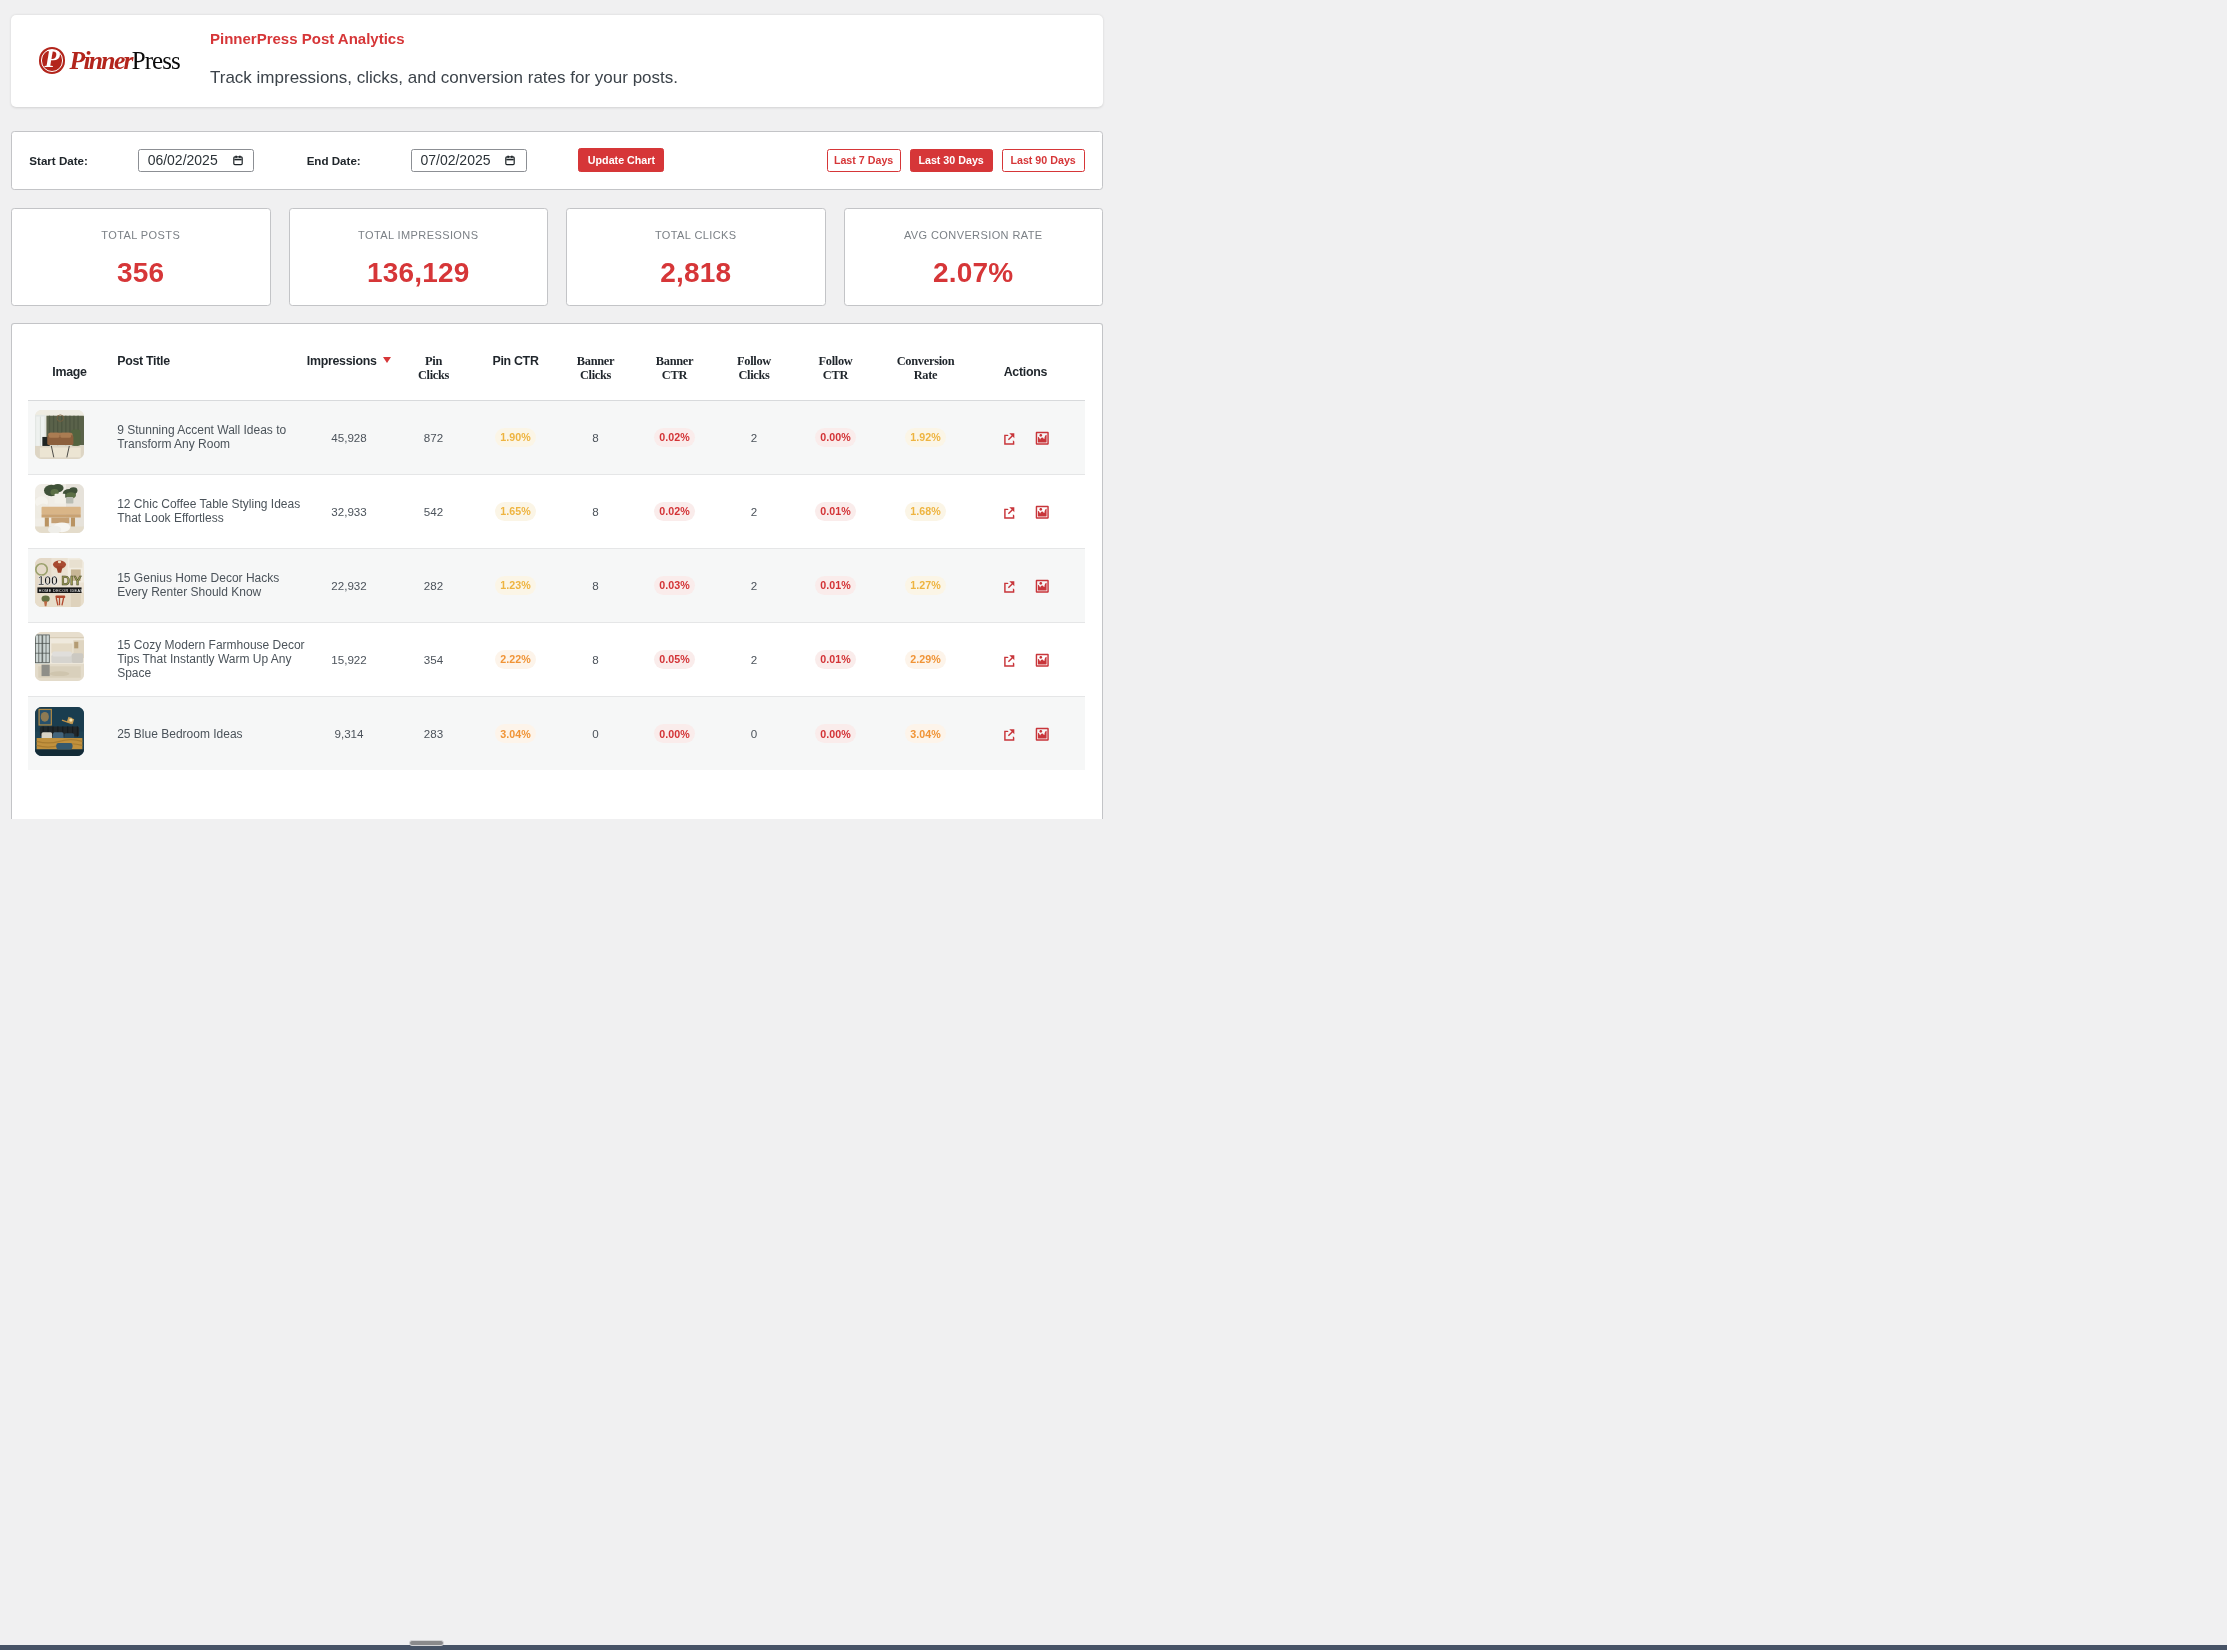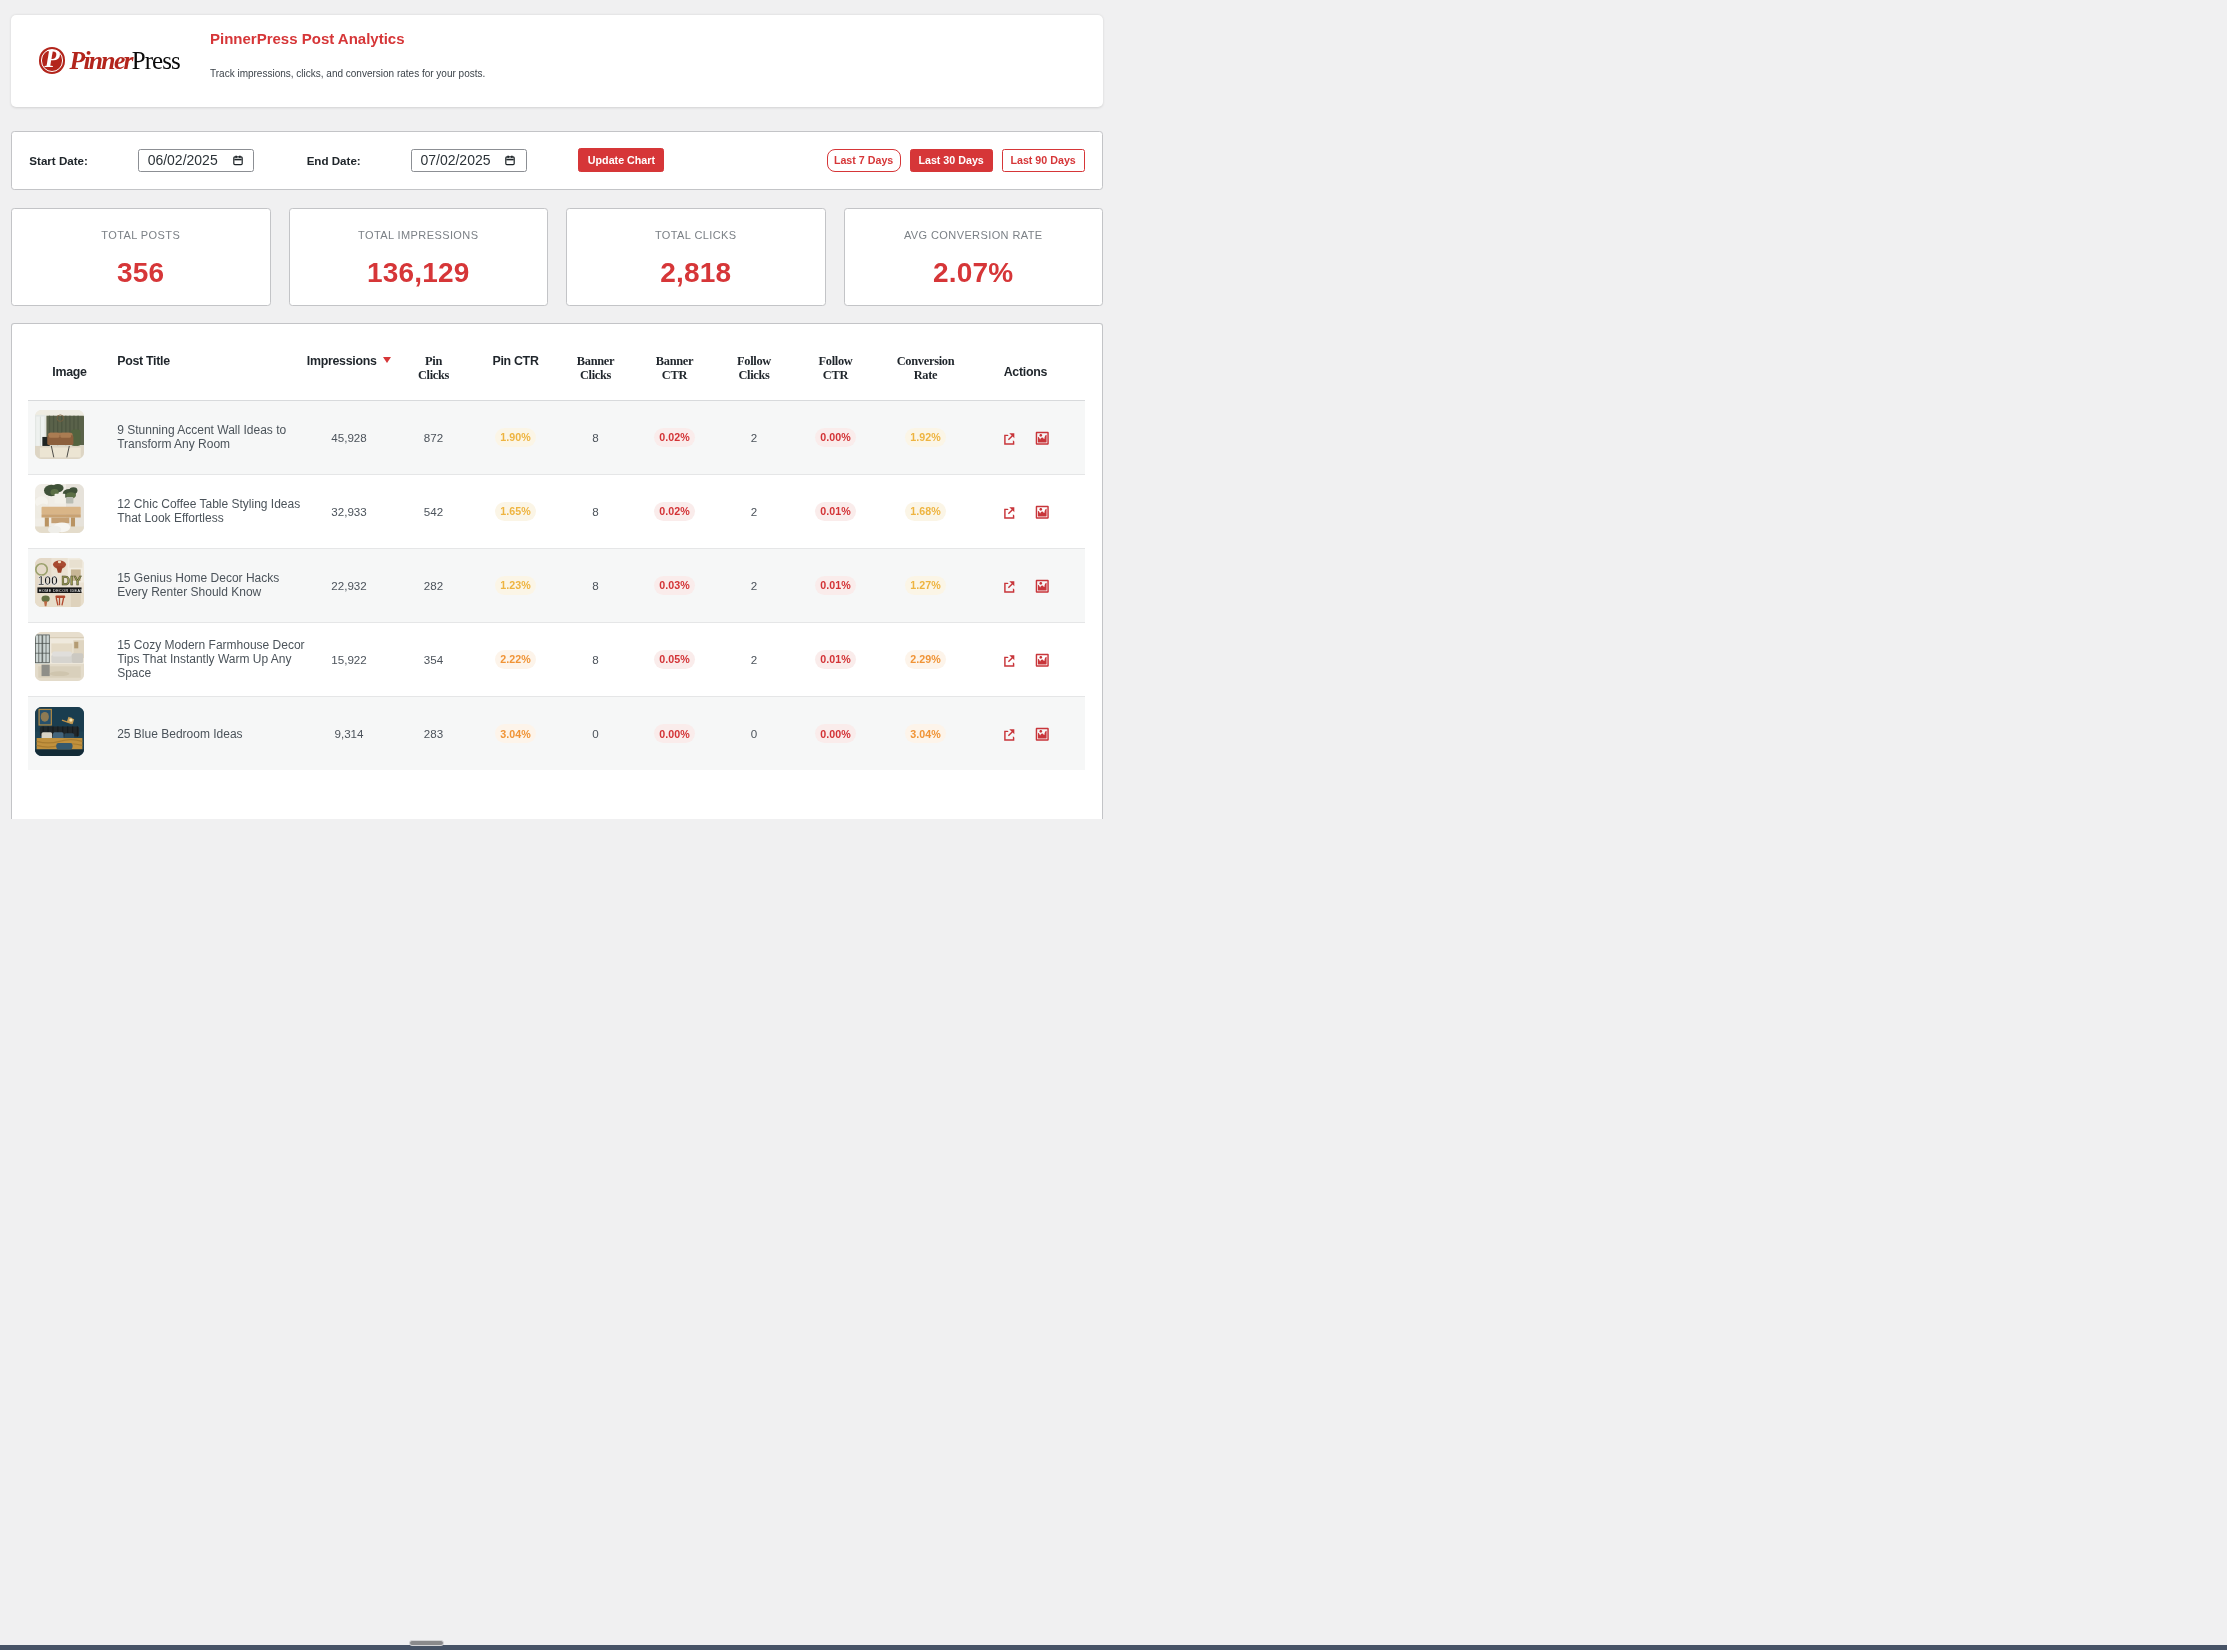--- a/index.html
+++ b/index.html
@@ -11,35 +11,35 @@
 
 .hdr { position:relative; height:92px; border:none; border-radius:5px; box-shadow:0 0.8px 2.5px rgba(0,0,0,.13); display:flex; align-items:center; padding-left:28px; }
 .logo { display:flex; align-items:baseline; }
 .logo-badge { position:relative; width:26.4px; height:26.4px; border-radius:50%; background:#b3251c; align-self:center; }
 .logo-badge::before { content:''; position:absolute; inset:2.1px; border:1.5px solid #fff; border-radius:50%; }
 .logo-badge i { position:absolute; left:0; right:0; top:-2.5px; bottom:0; display:flex; align-items:center; justify-content:center; font-family:"Liberation Serif", serif; font-style:italic; font-weight:bold; font-size:25px; color:#fff; }
 .logo-pinner { margin-left:4.1px; font-family:"Liberation Serif", serif; font-style:italic; font-weight:bold; font-size:25.6px; letter-spacing:-1.7px; color:#b3251c; }
 .logo-press { font-family:"Liberation Serif", serif; font-size:25px; letter-spacing:-1px; color:#0a0a0a; }
 .hdr-text { position:absolute; left:199px; top:15.7px; }
 .hdr-text h1 { font-size:15px; color:#d63638; line-height:18px; }
-.hdr-text p { font-size:10px; color:#3c434a; margin-top:20px; }
+.hdr-text p { font-size:17px; color:#3c434a; margin-top:20px; }
 
 
 .filter { margin-top:24.4px; height:59px; display:flex; align-items:center; padding:0 17.4px 0 17.3px;gap:36px; }
 .flabel { font-size:11.6px; font-weight:bold; color:#20262b; margin-right:14px; white-space:nowrap; }
 .dinput { width:116px; height:23px; border:0.8px solid #8c8f94; border-radius:2.5px; background:#fff; display:flex; align-items:center; padding:0 10.3px 0 8.7px; font-size:14px; color:#2c3338; }
 .dinput span { flex:1; }
 .filter .end { margin-left:16.7px; }
 .btn { display:inline-flex; align-items:center; justify-content:center; border-radius:2.5px; font-size:10.7px; font-weight:bold; cursor:default; }
 .btn-red { background:#d63638; color:#fff; border:0.8px solid #d63638; }
 .btn-outline { background:#fff; color:#d63638; border:0.8px solid #d63638; }
 .upd { width:86px; height:24px; margin-left:15.7px; }
 .ranges { margin-left:auto; display:flex; gap:9px; }
 .ranges .btn { height:23.5px; }
-.r7 { width:74px;border-radius:8px; } .r30 { width:83px; } .r90 { width:83px; }
+.r7 { width:74px; } .r30 { width:83px; } .r90 { width:83px; }
 
 
 .stats { margin-top:18px; display:flex; gap:18px; }
 .stat { flex:1; height:98px; text-align:center; padding-top:20px; }
 .stat .lbl { font-size:11px; color:#7b8086; letter-spacing:0.4px; }
 .stat .val { font-size:28px; font-weight:bold; color:#d63638; margin-top:16px; letter-spacing:0.2px; }
 
 
 .showbar { margin-top:16.7px; height:59px; display:flex; align-items:center; padding:0 17.4px 0 15.4px; }
 .showbar .flabel { margin-right:10.2px; }

